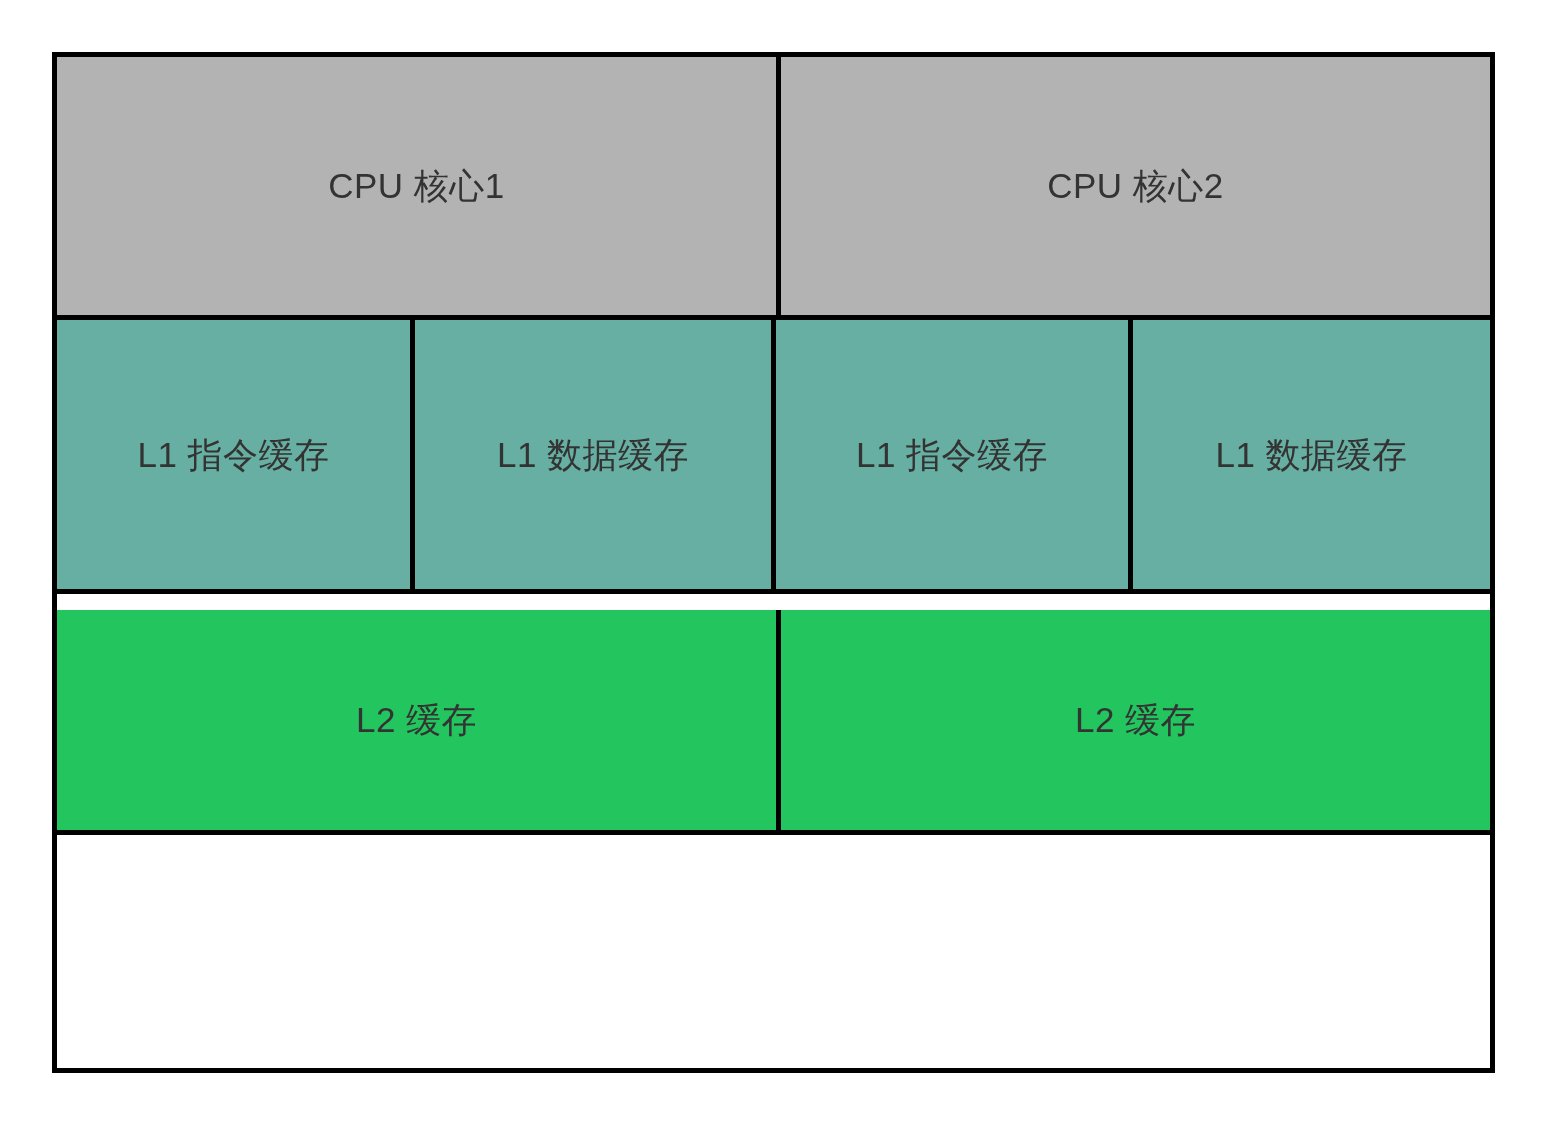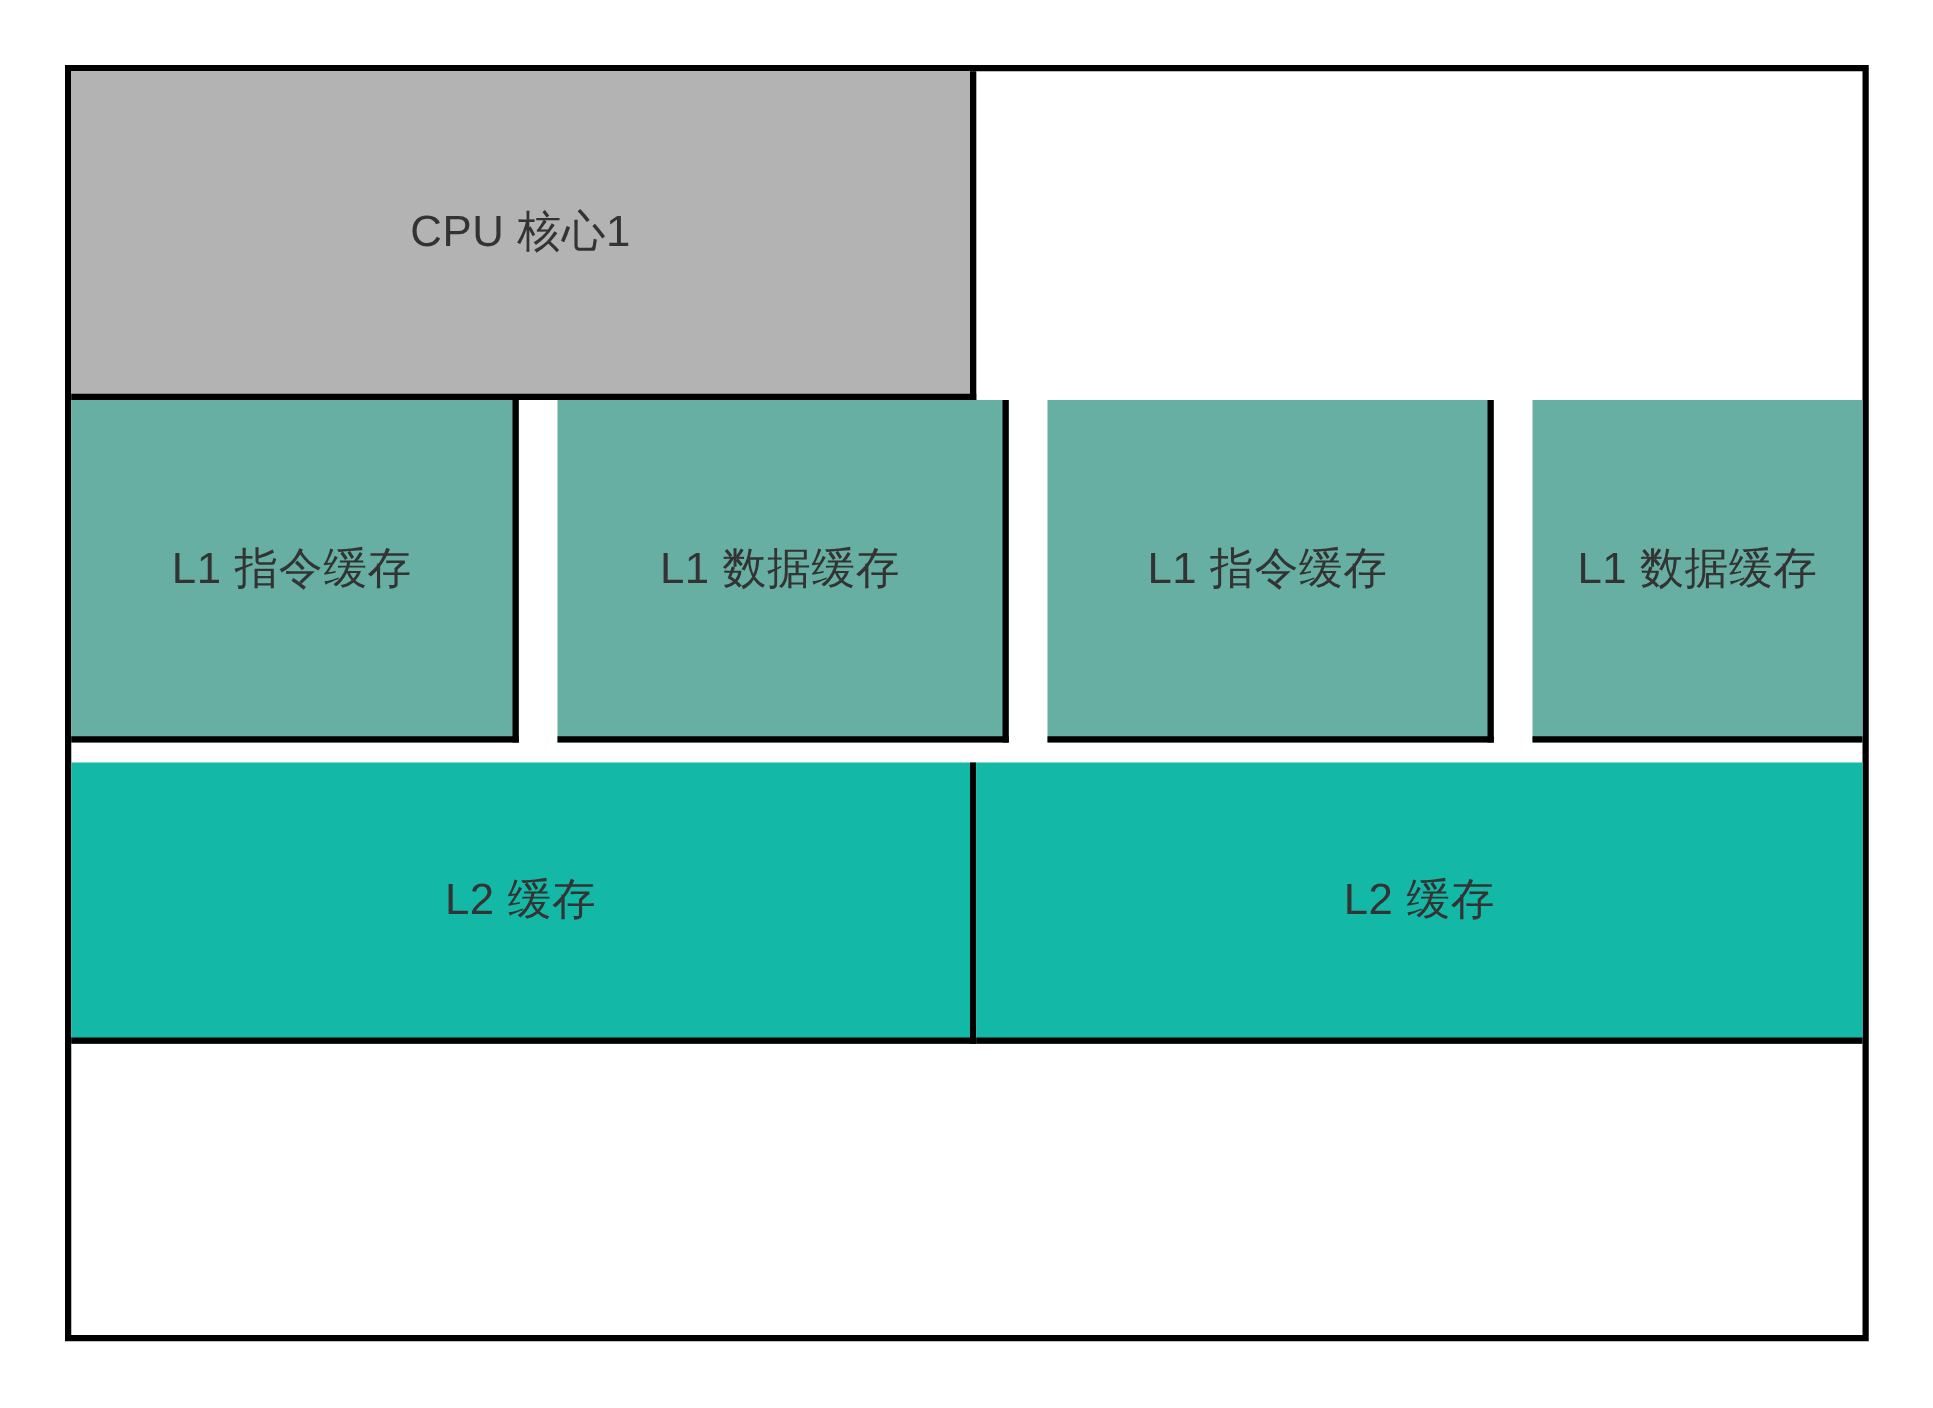--- a/index.html
+++ b/index.html
@@ -36,21 +36,21 @@
     background: #ffffff;
   }
 
   .row {
     display: flex;
     width: 100%;
     box-sizing: border-box;
   }
 
   .row-cores   { height: 263px; }
-  .row-l1      { height: 274px; gap: 31px; }
+  .row-l1      { height: 274px; }
   .row-l2      { height: 241px; }
   .row-l3      { height: 233px; }
 
   .cell {
     box-sizing: border-box;
     display: flex;
     align-items: center;
     justify-content: center;
     color: #333333;
     font-size: 35px;
@@ -79,21 +79,21 @@
     background: #66afa2;
     border-bottom: 5px solid #000000;
   }
   .l1-a { width: 358px; border-right: 5px solid #000000; }
   .l1-b { width: 361px; border-right: 5px solid #000000; }
   .l1-c { width: 357px; border-right: 5px solid #000000; }
   .l1-d { flex: 1 1 auto; }
 
   
   .cell-l2 {
-    background: #14b8a6;
+    background: #22c55e;
     border-bottom: 5px solid #000000;
     margin-top: 16px;
   }
   .l2-left {
     width: 724px;
     border-right: 5px solid #000000;
   }
   .l2-right { flex: 1 1 auto; }
 
   
@@ -105,20 +105,23 @@
 </head>
 <body>
 
 <div id="canvas">
 
   <div id="diagram">
 
     <div class="row row-cores">
       <div class="cell cell-core core-left">
         <span>CPU 核心1</span>
+      </div>
+      <div class="cell cell-core core-right">
+        <span>CPU 核心2</span>
       </div>
     </div>
 
     <div class="row row-l1">
       <div class="cell cell-l1 l1-a">
         <span>L1 指令缓存</span>
       </div>
       <div class="cell cell-l1 l1-b">
         <span>L1 数据缓存</span>
       </div>

